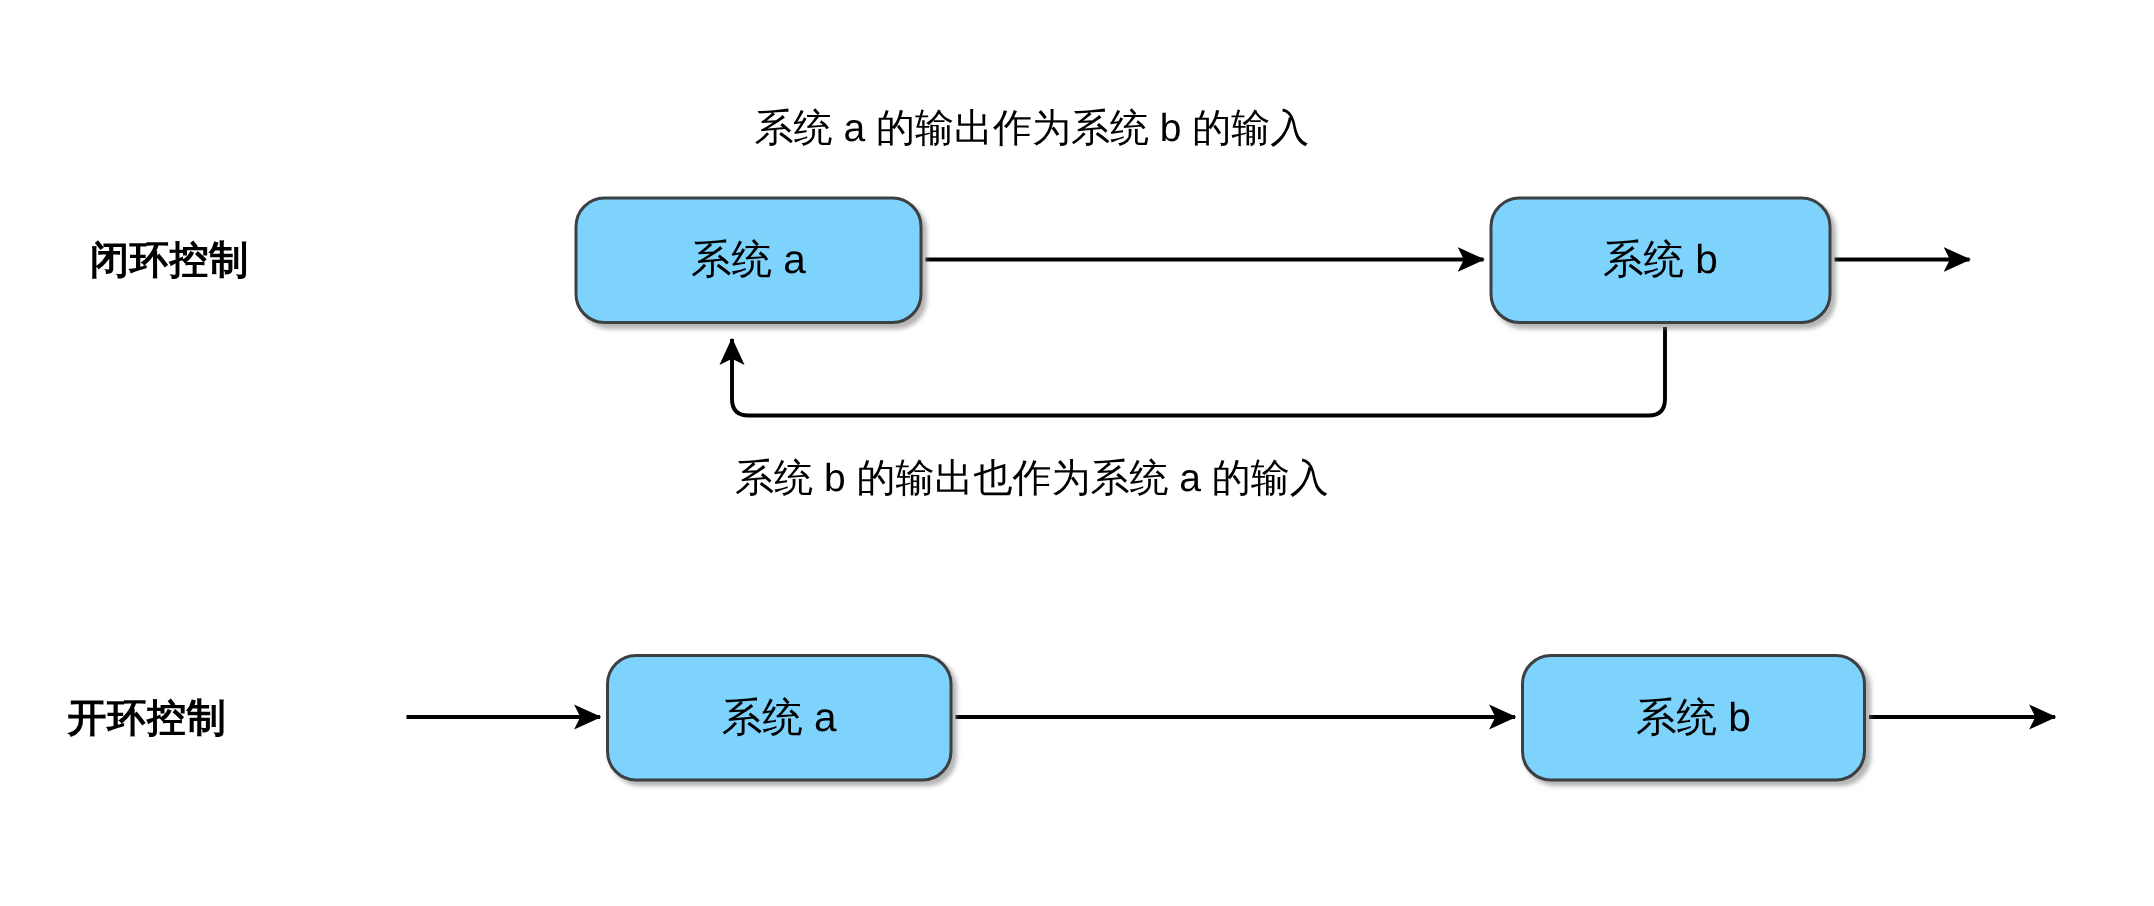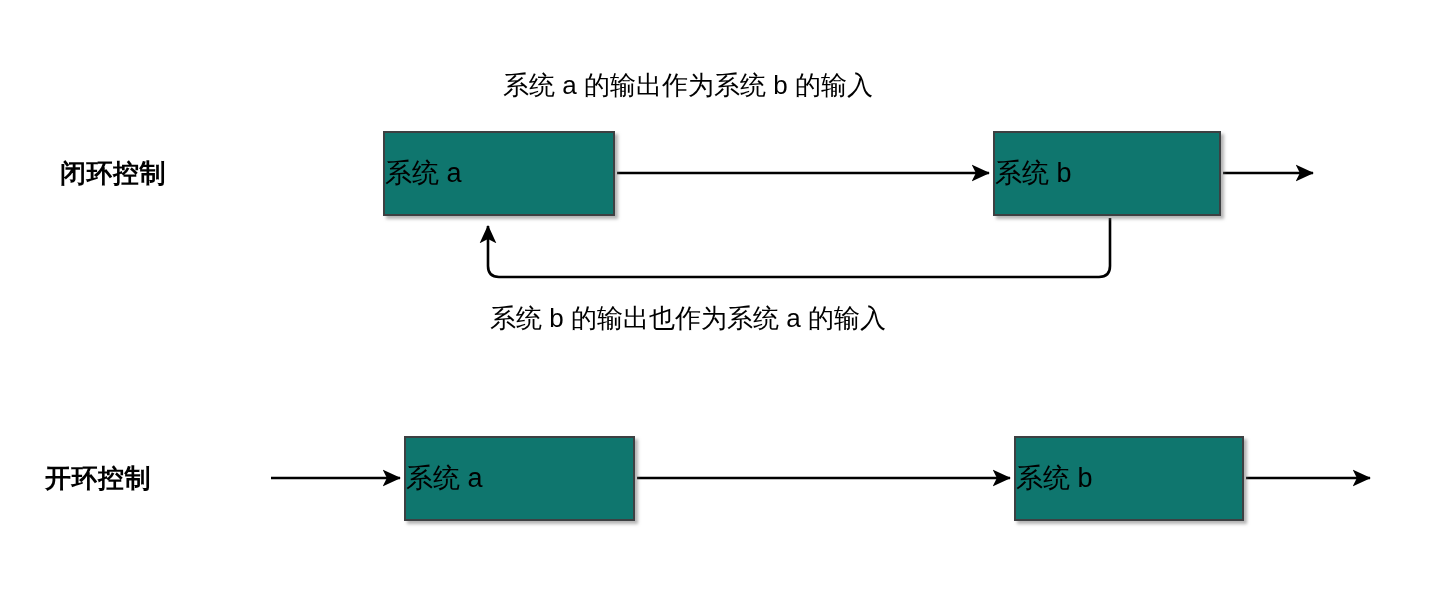--- a/index.html
+++ b/index.html
@@ -47,26 +47,27 @@
   }
   #edge-label-forward  { left: 0; top: 72px;  width: 1436px; }
   #edge-label-feedback { left: 0; top: 305px; width: 1436px; }
   
   #edge-label-forward  { transform: translateX(-30px); }
   #edge-label-feedback { transform: translateX(-30px); }
 
   .node-box {
     position: absolute;
     box-sizing: border-box;
-    background: #0f766e;
+    background: #7dd3fc;
     border: 2px solid #3d4042;
-    border-radius: 0;
+    border-radius: 20px;
     box-shadow: 3px 3px 3px rgba(120,120,120,0.55);
     display: flex;
     align-items: center;
+    justify-content: center;
   }
   .node-label {
     font-size: 27px;
     line-height: 1;
     color: #000000;
     white-space: nowrap;
   }
 
   
   #node-closed-system-a { left: 383px;  top: 131px; width: 232px; height: 85px; }

